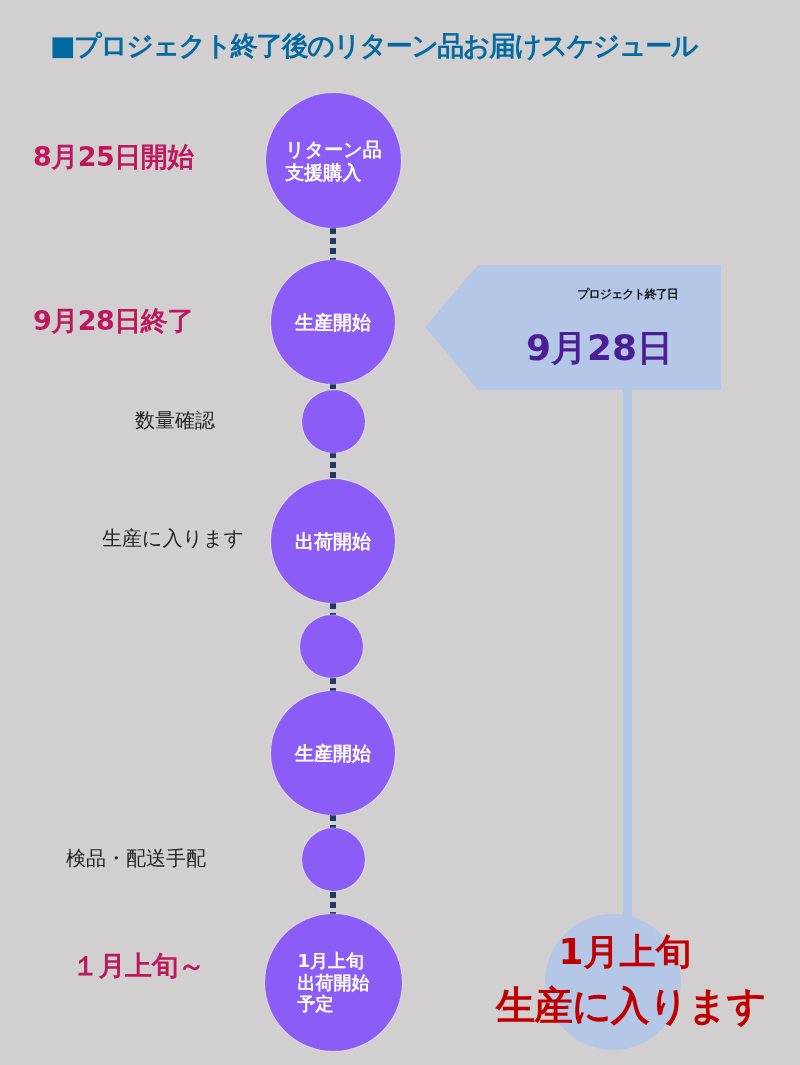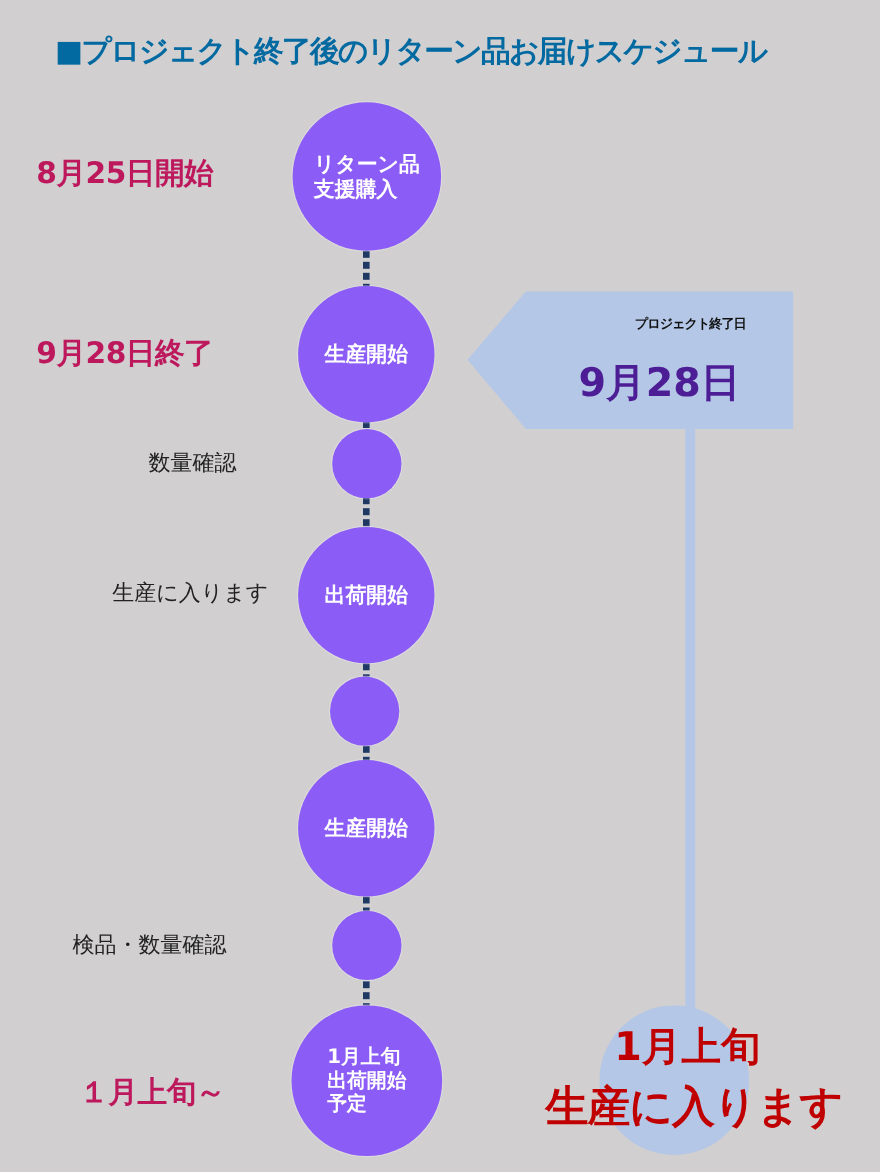--- a/index.html
+++ b/index.html
@@ -99,22 +99,22 @@
 <div class="circle big" style="left:265px;top:914px;width:137px;height:137px;font-size:18px;">
   <span>1月上旬
 出荷開始
 予定</span>
 </div>
 
 <div class="label-bold" style="left:33px;top:139px;">8月25日開始</div>
 <div class="label-bold" style="left:33px;top:303px;text-align:right;">9月28日終了</div>
 <div class="label-light" style="left:135px;top:407px;">数量確認</div>
 <div class="label-light" style="left:102px;top:525px;">生産に入ります</div>
-<div class="label-light" style="left:66px;top:845px;">検品・数量確認</div>
-<div class="label-bold" style="left:72px;top:975px;">１月上旬～</div>
+<div class="label-light" style="left:66px;top:845px;">検品・配送手配</div>
+<div class="label-bold" style="left:72px;top:948px;">１月上旬～</div>
 
 <svg class="callout" width="800" height="1065">
   <polygon points="478,265 721,265 721,390 478,390 425,327" fill="#b4c7e7"></polygon>
 </svg>
 <div class="callout-text1">プロジェクト終了日</div>
 <div class="callout-text2">9月28日</div>
 
 <div class="vline"></div>
 <div class="lightcircle"></div>
 

